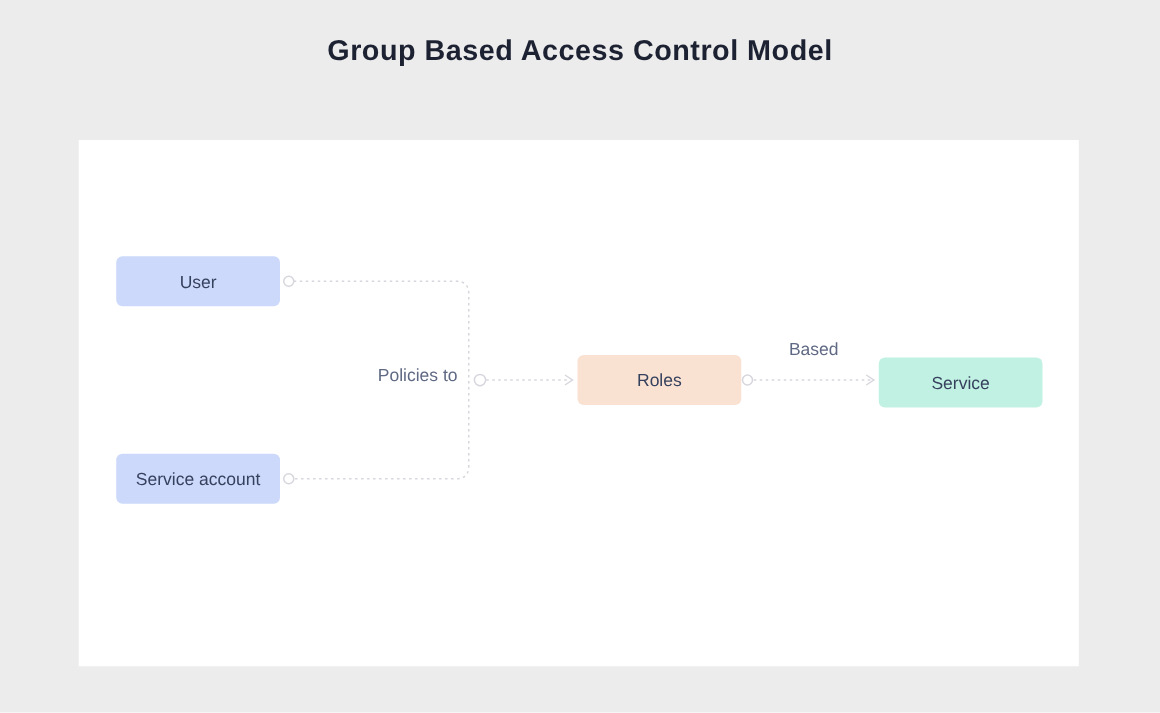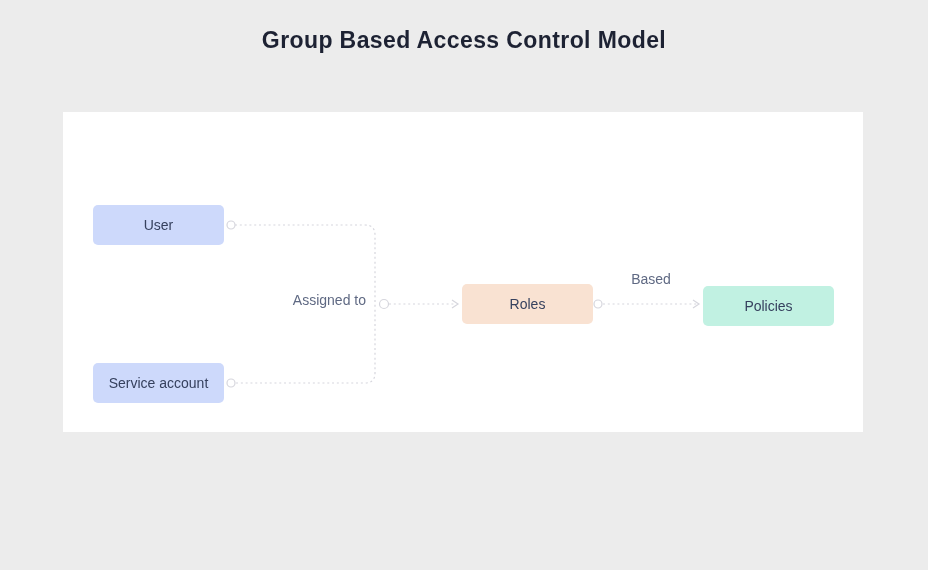--- a/index.html
+++ b/index.html
@@ -15,21 +15,21 @@
     top: 27px; left: 0; right: 0;
     text-align: center;
     font-size: 23px;
     font-weight: 700;
     letter-spacing: 0.4px;
     color: var(--title-color, #1d2233);
   }
   .canvas {
     position: absolute;
     left: 63px; top: 112px;
-    width: 800px; height: 320px;
+    width: 800px; height: 421px;
     background: var(--canvas-bg, #ffffff);
     padding-left: 36px;
   }
   .connector-layer {
     position: absolute; left: 0; top: 0;
     width: 800px; height: 384px;
     display: block;
   }
   .node {
     position: absolute;
@@ -90,20 +90,20 @@
 
     <div class="node node-service-account" style="background: rgb(205, 217, 251);">
       <span>Service account</span>
     </div>
 
     <div class="node node-roles" style="background: rgb(249, 226, 210);">
       <span>Roles</span>
     </div>
 
     <div class="node node-policies" style="background: rgb(193, 241, 226);">
-      <span>Policies</span>
+      <span>Service</span>
     </div>
 
-    <span class="edge-label edge-label-assigned-to">Assigned to</span>
+    <span class="edge-label edge-label-assigned-to">Policies to</span>
 
     <span class="edge-label edge-label-group">Based</span>
   </div>
 </div>
 
 </body></html>

